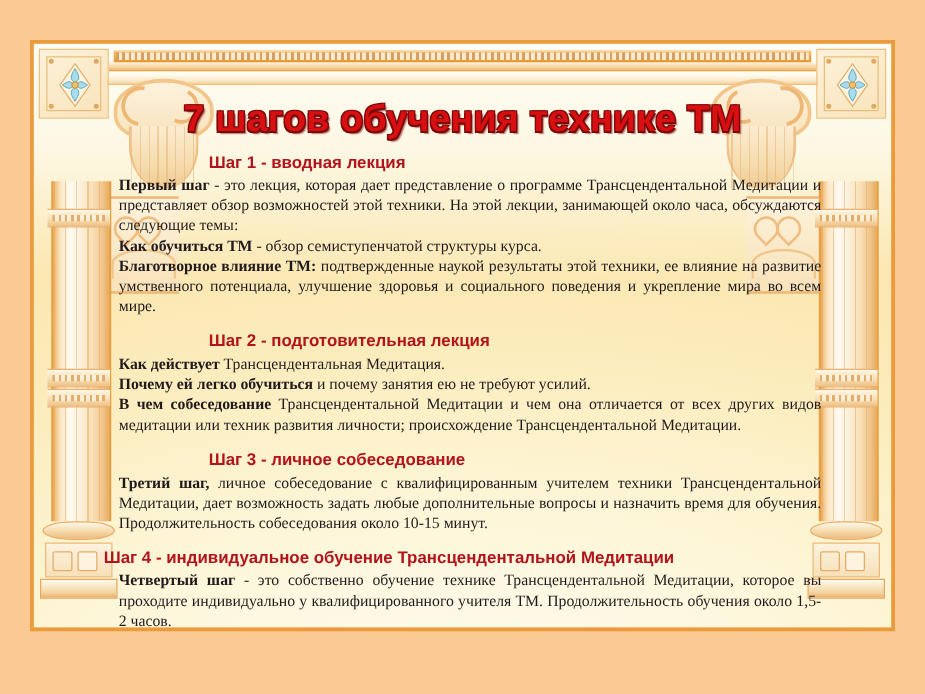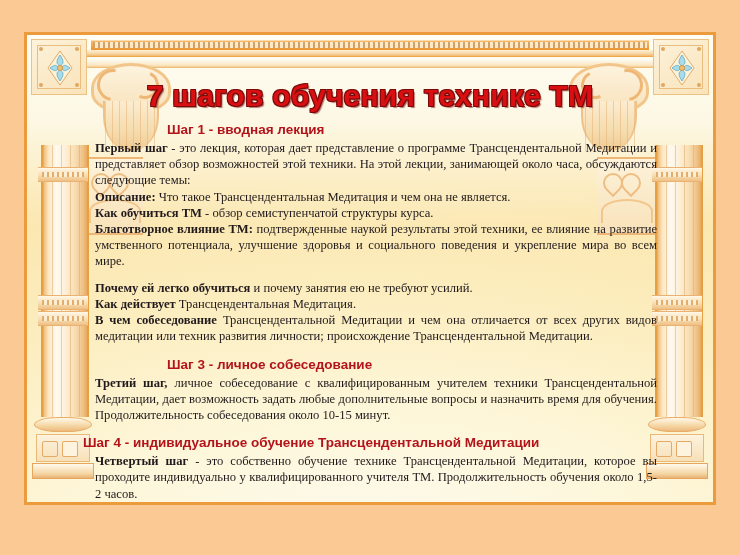--- a/index.html
+++ b/index.html
@@ -305,30 +305,30 @@
       </div>
     </div>
 
     <div class="title">7 шагов обучения технике ТМ</div>
 
     <div class="content">
 
       <div class="step s1">
         <div class="step-head">Шаг 1 - вводная лекция</div>
         <p class="para"><b>Первый шаг</b><span> - это лекция, которая дает представление о программе Трансцендентальной Медитации и представляет обзор возможностей этой техники. На этой лекции, занимающей около часа, обсуждаются следующие темы:</span></p>
-        <p class="para"><b>Описание:</b><span> Что такое Трансцендентальная Медитация и чем она не является.</span></p>
         <p class="para"><b>Как обучиться ТМ</b><span> - обзор семиступенчатой структуры курса.</span></p>
         <p class="para"><b>Благотворное влияние ТМ:</b><span> подтвержденные наукой результаты этой техники, ее влияние на развитие умственного потенциала, улучшение здоровья и социального поведения и укрепление мира во всем мире.</span></p>
       </div>
 
       <div class="sp"></div>
 
       <div class="step s2">
+        <div class="step-head">Шаг 2 - подготовительная лекция</div>
+        <p class="para"><b>Как действует</b><span> Трансцендентальная Медитация.</span></p>
         <p class="para"><b>Почему ей легко обучиться</b><span> и почему занятия ею не требуют усилий.</span></p>
-        <p class="para"><b>Как действует</b><span> Трансцендентальная Медитация.</span></p>
         <p class="para"><b>В чем собеседование</b><span> Трансцендентальной Медитации и чем она отличается от всех других видов медитации или техник развития личности; происхождение Трансцендентальной Медитации.</span></p>
       </div>
 
       <div class="sp"></div>
 
       <div class="step s3">
         <div class="step-head">Шаг 3 - личное собеседование</div>
         <p class="para"><b>Третий шаг,</b><span> личное собеседование с квалифицированным учителем техники Трансцендентальной Медитации, дает возможность задать любые дополнительные вопросы и назначить время для обучения. Продолжительность собеседования около 10-15 минут.</span></p>
       </div>
 

